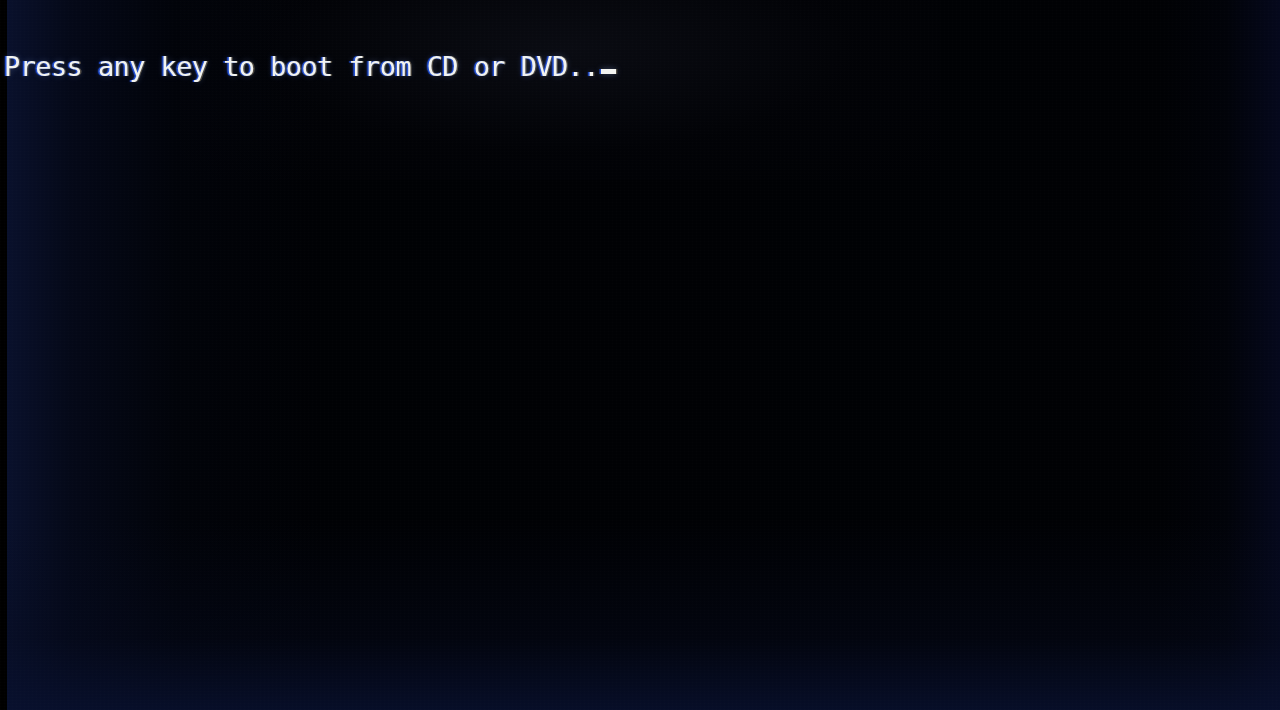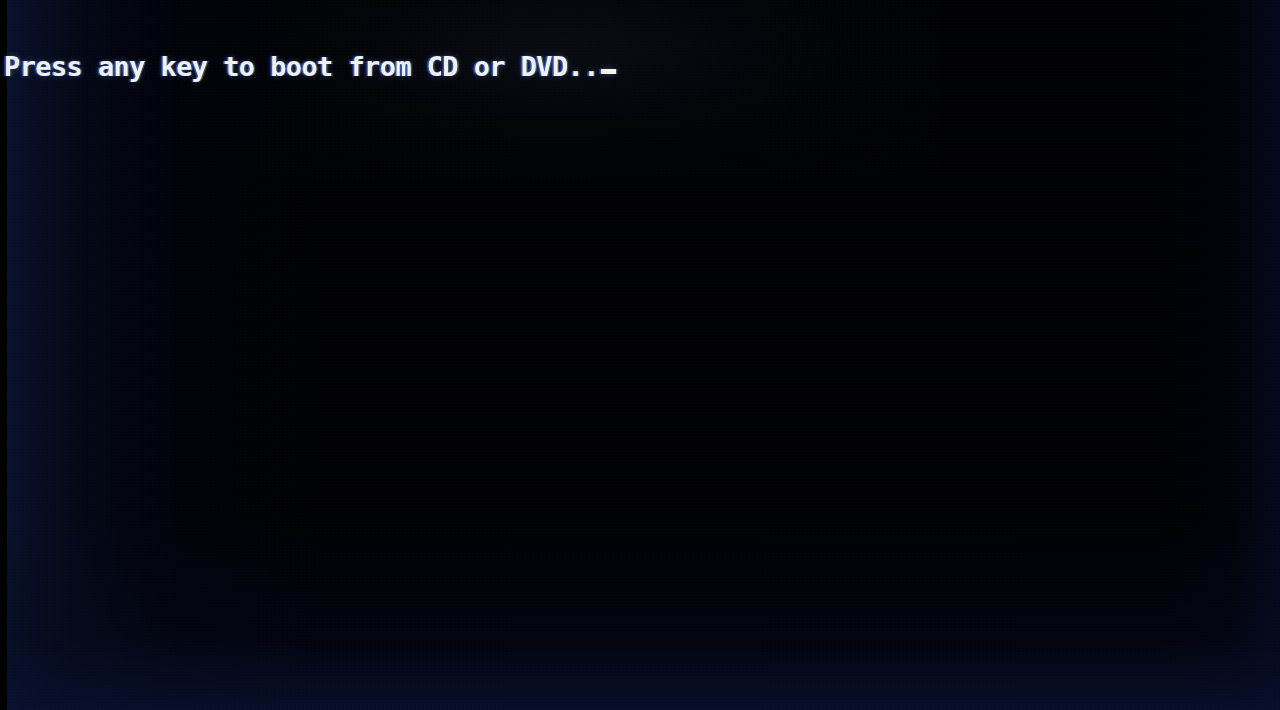--- a/index.html
+++ b/index.html
@@ -116,21 +116,21 @@
     display: flex;
     align-items: baseline;
     white-space: pre;
     height: 36px;
   }
   #prompt-text {
     font-family: "DejaVu Sans Mono", monospace;
     font-size: 27px;
     line-height: 30px;
     letter-spacing: -0.6px;
-    font-weight: bold;
+    font-weight: normal;
     color: #f2f3ef;
     
     text-shadow:
       -1.4px 0 0 rgba(40, 90, 230, 0.85),
       -2.2px 0 1px rgba(20, 60, 200, 0.45),
        1.3px 0 0 rgba(180, 160, 120, 0.40),
        0 0 6px rgba(150, 180, 255, 0.30);
   }
   #cursor {
     display: inline-block;

